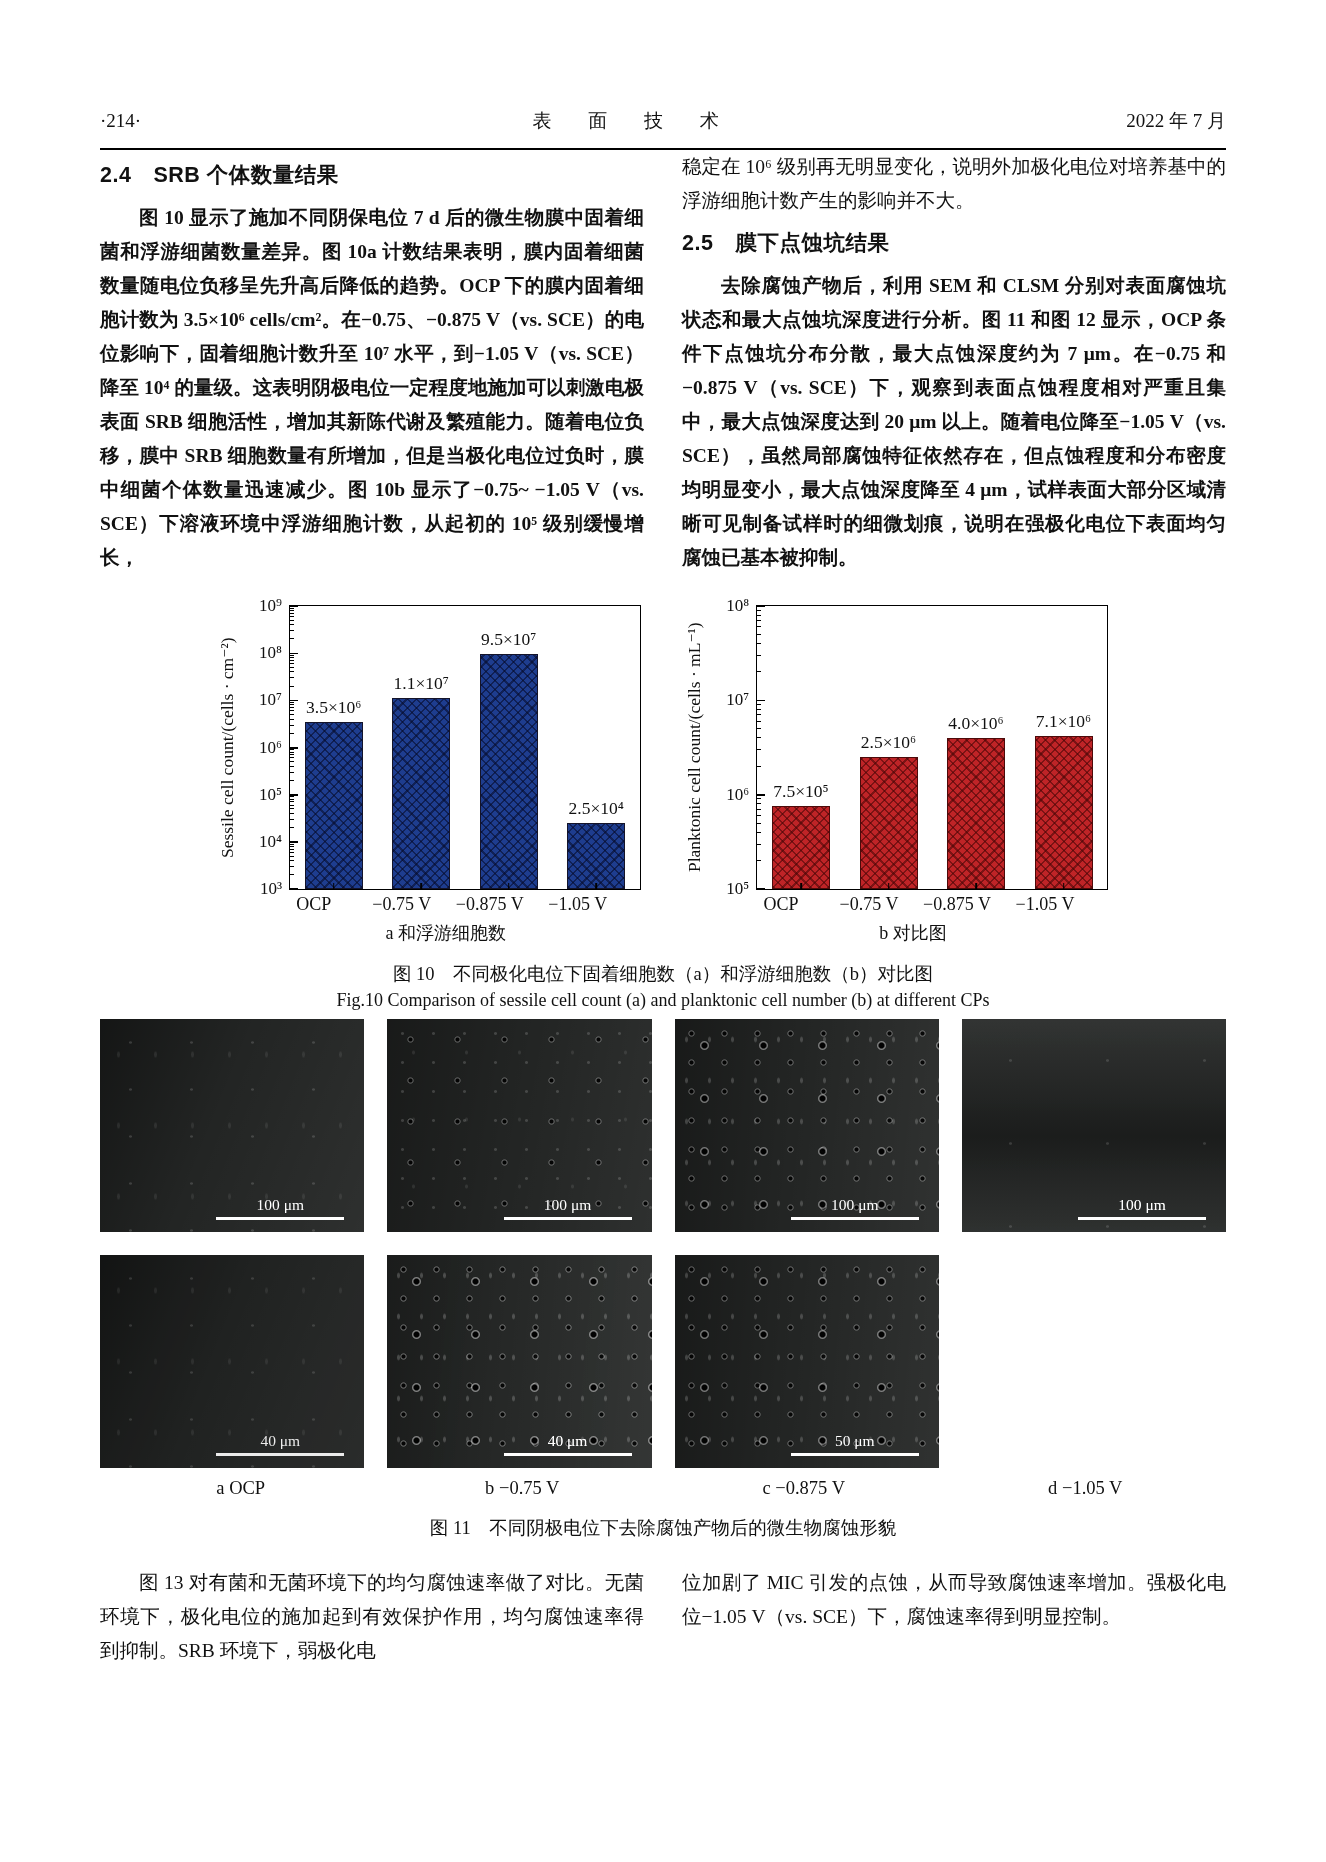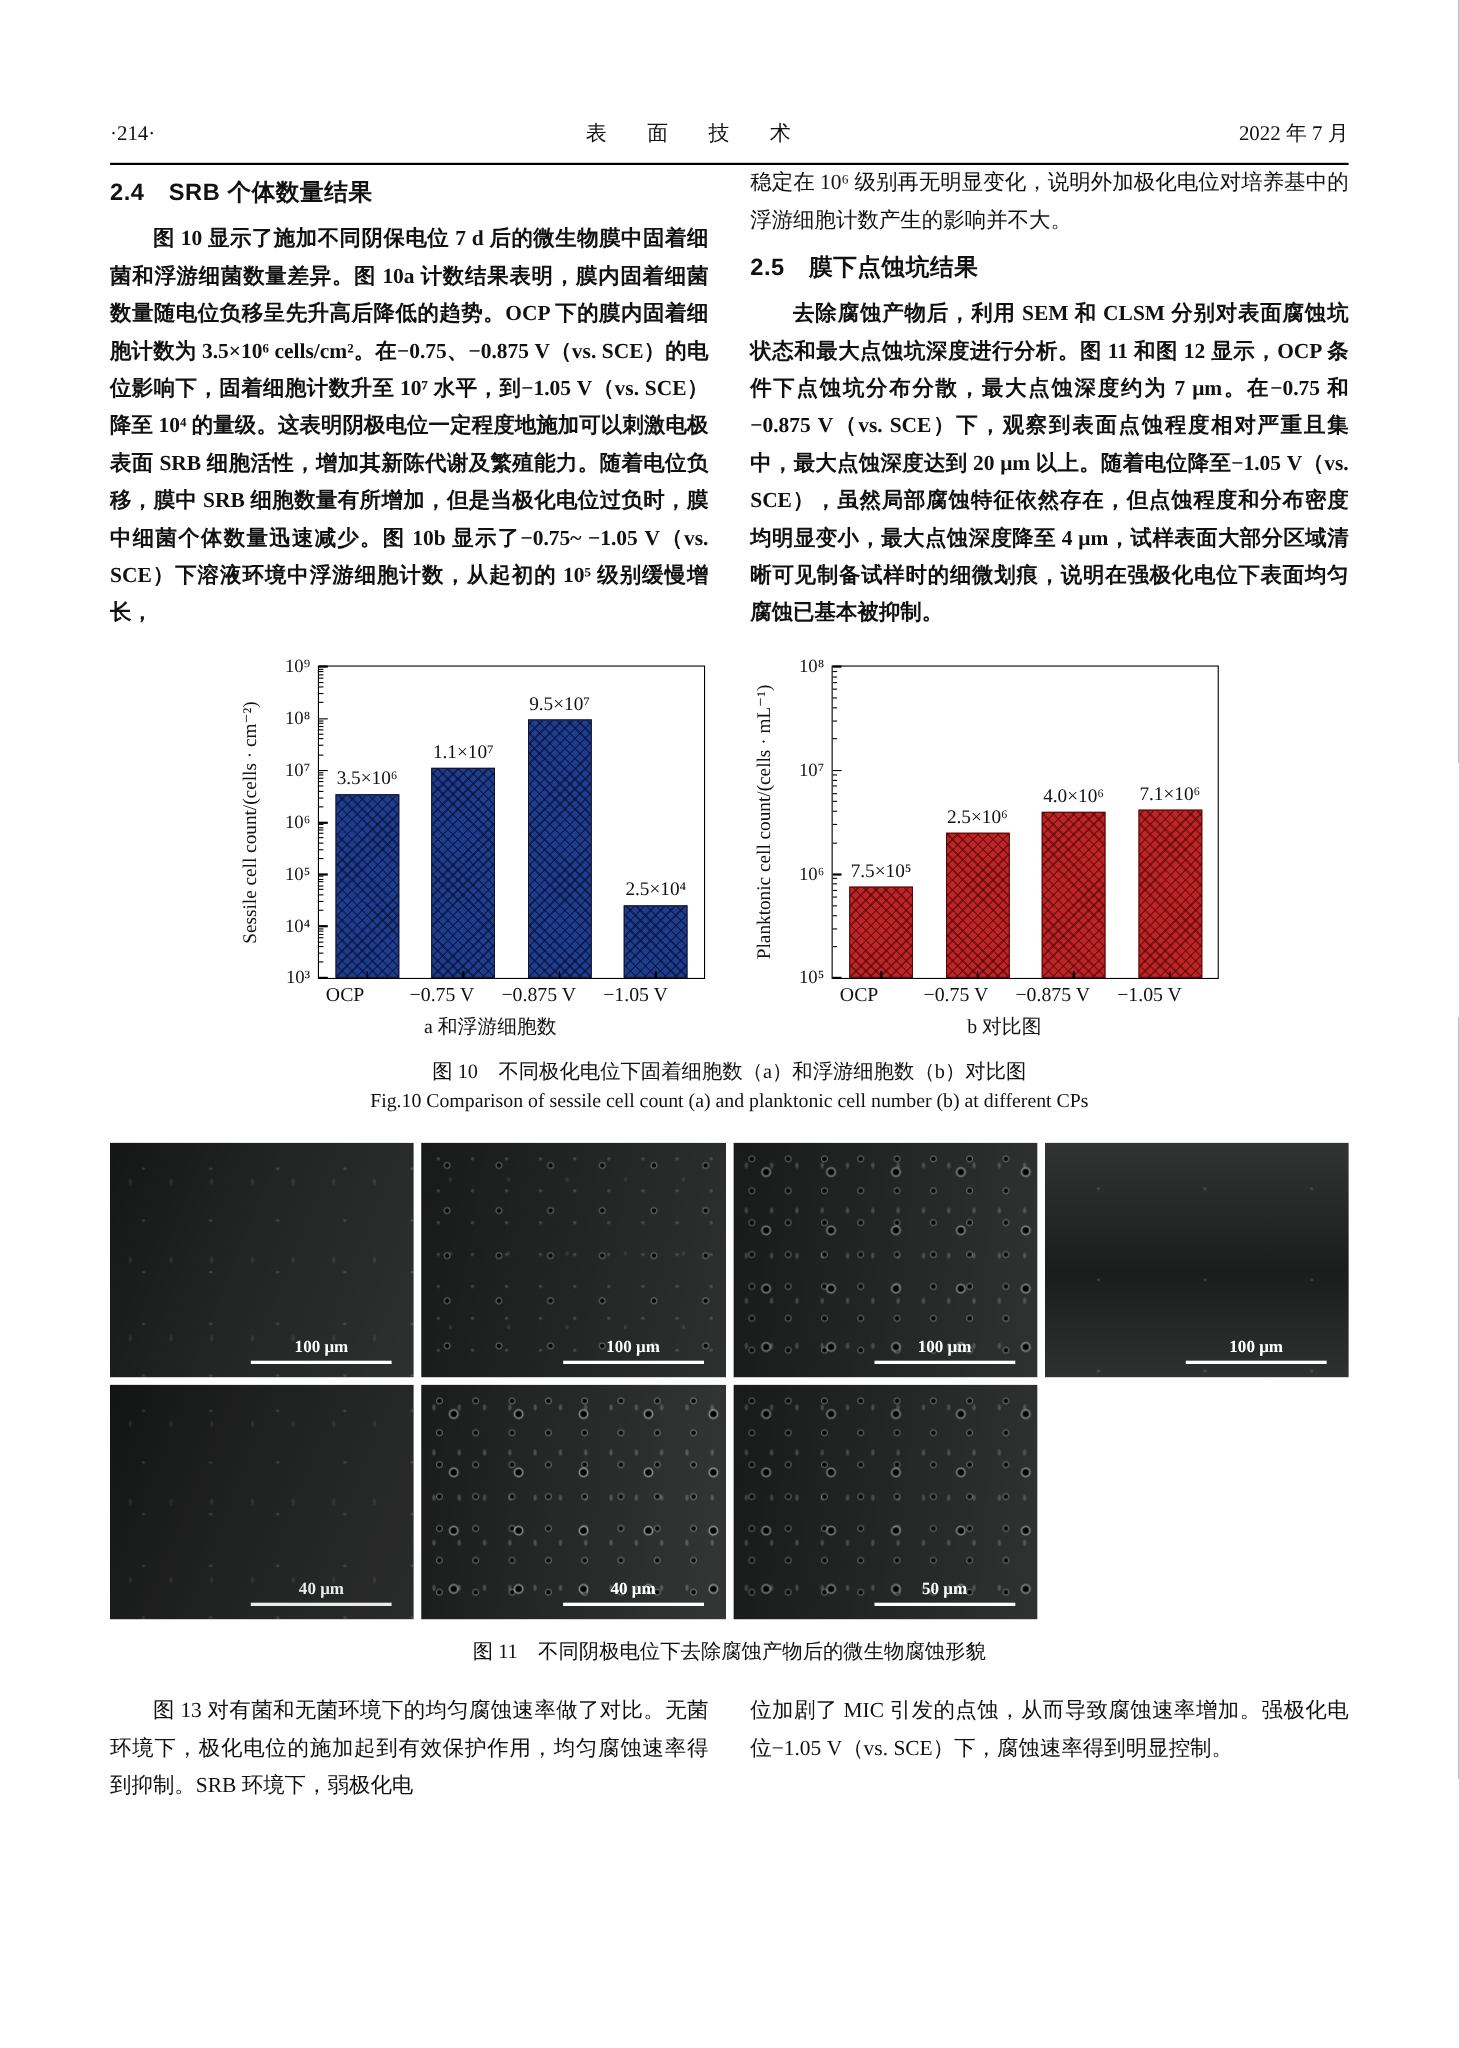--- a/index.html
+++ b/index.html
@@ -36,21 +36,21 @@
   .bar-red{background-color:#bf2427;border-color:#4d0a0a;
     background-image:repeating-linear-gradient(45deg,rgba(70,5,5,.55) 0 1.6px,transparent 1.6px 6.5px),
                      repeating-linear-gradient(-45deg,rgba(70,5,5,.55) 0 1.6px,transparent 1.6px 6.5px);}
   .bar-val{position:absolute;width:120px;text-align:center;font-size:17.5px;}
   .xlabels{display:flex;width:352px;margin-left:52px;margin-top:4px;font-size:18px;}
   .xlabels span{flex:1;text-align:center;}
   .subcap{width:352px;margin-left:52px;text-align:center;font-size:18px;margin-top:6px;}
   .figcap{text-align:center;margin-top:16px;font-size:18.5px;}
   .figcap .en{font-size:18px;margin-top:4px;}
   
-  .semgrid{display:grid;grid-template-columns:repeat(4,1fr);gap:7px;margin-top:28px;font-weight:bold;}
+  .semgrid{display:grid;grid-template-columns:repeat(4,1fr);gap:23px;margin-top:8px;}
   .sem{position:relative;height:213px;background-color:#232524;overflow:hidden;}
   .spk-low{background-image:
       radial-gradient(rgba(255,255,255,.15) 1px,transparent 2px),
       radial-gradient(rgba(255,255,255,.08) 1px,transparent 2px),
       linear-gradient(112deg,rgba(0,0,0,.42),transparent 45%,rgba(255,255,255,.05));
       background-size:61px 47px,37px 71px,100% 100%;}
   .spk-mid{background-image:
       radial-gradient(circle,rgba(0,0,0,.9) 1.5px,rgba(225,225,225,.35) 2.6px,transparent 3.6px),
       radial-gradient(rgba(255,255,255,.16) 1px,transparent 2px),
       radial-gradient(rgba(255,255,255,.09) 1px,transparent 2px),
@@ -277,20 +277,26 @@
     <div class="sem spk-low shade-d">
       <div class="scalebar"><span>40 μm</span><div class="line"></div></div>
     </div>
     <div class="sem spk-high shade-b">
       <div class="scalebar"><span>40 μm</span><div class="line"></div></div>
     </div>
     <div class="sem spk-high">
       <div class="scalebar"><span>50 μm</span><div class="line"></div></div>
     </div>
   </div>
+  <div class="semlabels">
+    <span>a OCP</span>
+    <span>b −0.75 V</span>
+    <span>c −0.875 V</span>
+    <span>d −1.05 V</span>
+  </div>
   <div class="figcap">
     <div class="cn">图 11　不同阴极电位下去除腐蚀产物后的微生物腐蚀形貌</div>
   </div>
 
   <div class="bottom">
     <p class="indent">图 13 对有菌和无菌环境下的均匀腐蚀速率做了对比。无菌环境下，极化电位的施加起到有效保护作用，均匀腐蚀速率得到抑制。SRB 环境下，弱极化电</p>
     <p>位加剧了 MIC 引发的点蚀，从而导致腐蚀速率增加。强极化电位−1.05 V（vs. SCE）下，腐蚀速率得到明显控制。</p>
   </div>
 
 </div>

